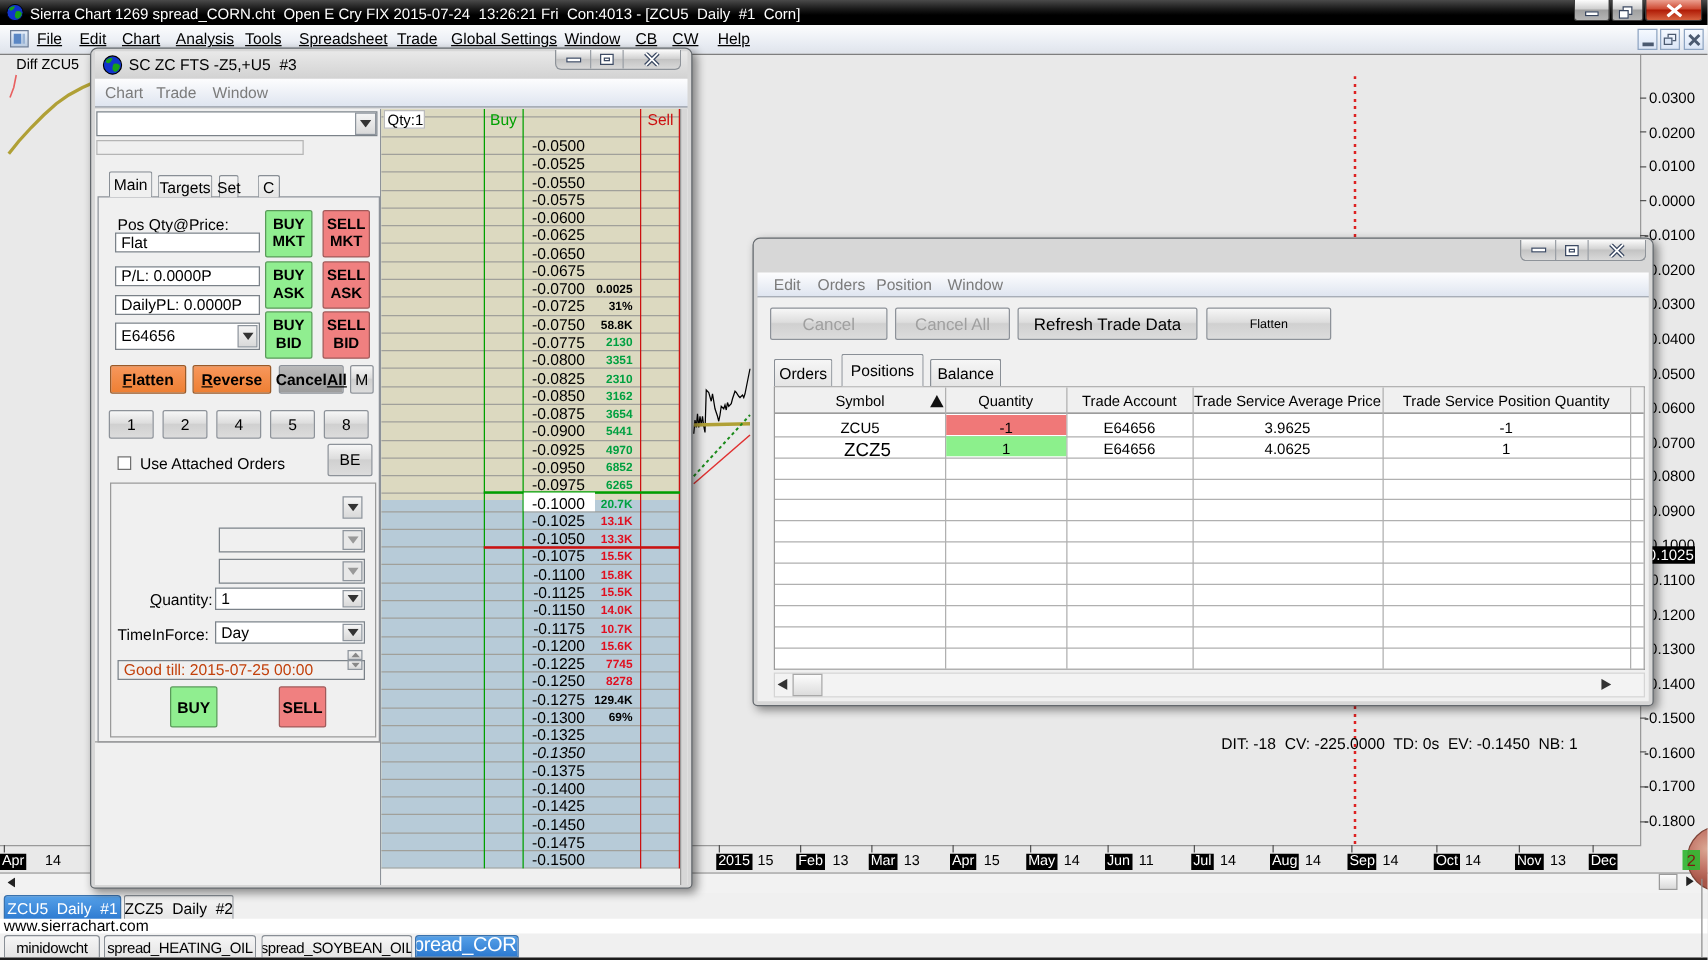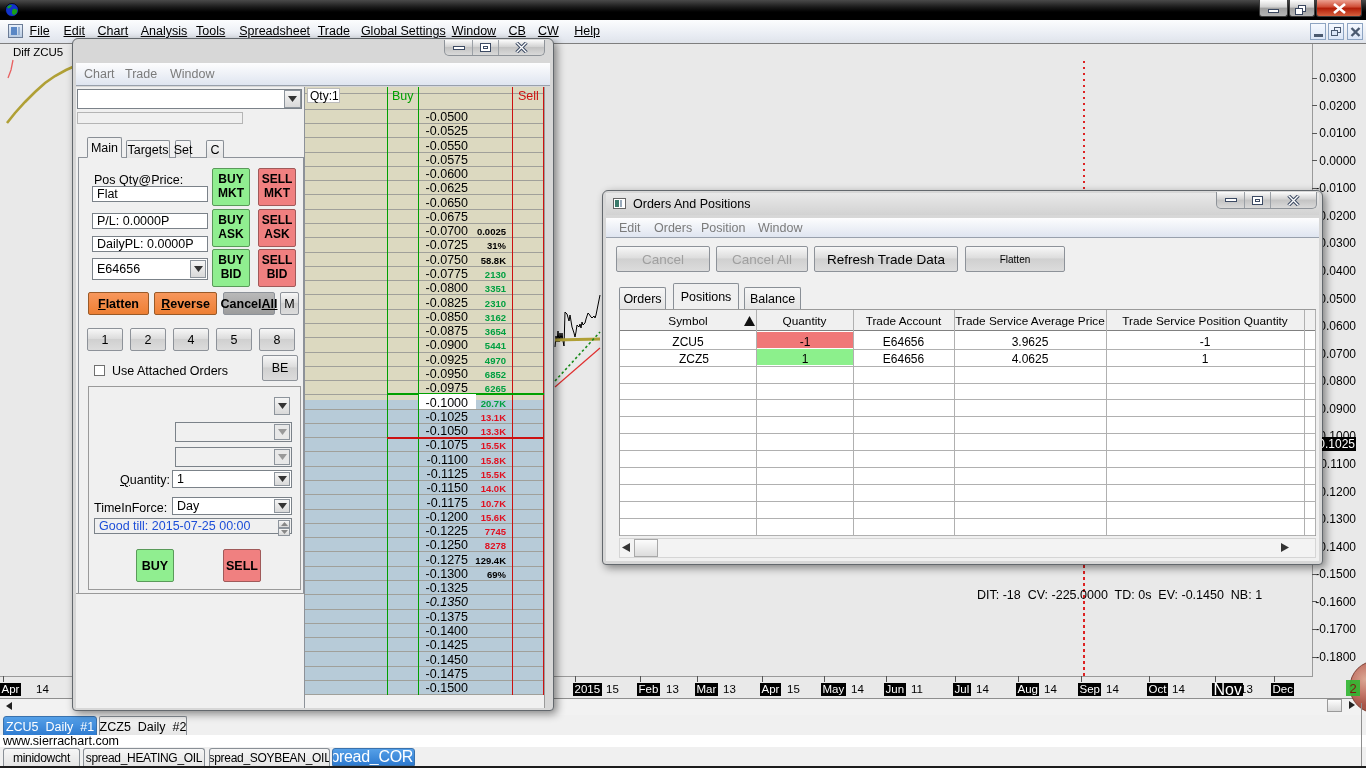--- a/index.html
+++ b/index.html
@@ -25,20 +25,21 @@
 </style></head>
 <body>
 
 <div class="abs" style="left:0;top:0;width:1366px;height:20px;background:linear-gradient(#4a4a4a,#1b1b1b 35%,#000 60%,#000);">
  <svg class="abs" style="left:5px;top:3px;" width="14" height="14" viewBox="0 0 14 14">
       <circle cx="7" cy="7" r="6.5" fill="#1133cc"></circle>
       <path d="M2 4 Q4 1.5 7 2 Q6 5 4 5.5 Q2.5 5.5 2 4Z" fill="#18a018"></path>
       <path d="M8 6 Q11 5 12.5 7.5 Q12 11 9 12 Q6.5 11 7 8.5 Q7.3 6.8 8 6Z" fill="#18a018"></path>
       <circle cx="7" cy="7" r="6.5" fill="none" stroke="#000" stroke-width="0.8"></circle>
     </svg>
+ <div class="abs" style="left:24px;top:3.5px;color:#fff;font-size:12px;white-space:pre;">Sierra Chart 1269 spread_CORN.cht  Open E Cry FIX 2015-07-24  13:26:21 Fri  Con:4013 - [ZCU5  Daily  #1  Corn]</div>
  <div class="abs" style="left:1259px;top:0;width:29px;height:17px;background:linear-gradient(#fdfdfd,#cfcfcf 45%,#9f9f9f 50%,#b5b5b5);border:1px solid #3c3c3c;border-top:none;border-radius:0 0 3px 3px;">
    <div class="abs" style="left:8px;top:9px;width:11px;height:4px;background:#fff;border:1px solid #39465e;"></div>
     </div>
  <div class="abs" style="left:1289px;top:0;width:26px;height:17px;background:linear-gradient(#fdfdfd,#cfcfcf 45%,#9f9f9f 50%,#b5b5b5);border:1px solid #3c3c3c;border-top:none;border-radius:0 0 3px 3px;">
    <div class="abs" style="left:8px;top:5px;width:8px;height:7px;border:1.5px solid #39465e;background:#fff;"></div>
    <div class="abs" style="left:5px;top:8px;width:8px;height:7px;border:1.5px solid #39465e;background:#fff;"></div>
     </div>
  <div class="abs" style="left:1316px;top:0;width:46px;height:17px;background:linear-gradient(#eca090,#ce4a33 45%,#b01b06 50%,#d6613f);border:1px solid #3c3c3c;border-top:none;border-radius:0 0 3px 3px;">
    <svg class="abs" style="left:16px;top:3px;" width="13" height="11" viewBox="0 0 13 11">
         <path d="M1 1 L12 10 M12 1 L1 10" stroke="#fff" stroke-width="2.6"></path>
@@ -153,21 +154,21 @@
 <div class="abs" style="left:884px;top:683px;height:13px;background:#000;color:#fff;font-size:11.5px;padding:0 1.5px;line-height:13px;">Jun</div>
 <div class="abs" style="left:911px;top:683px;height:13px;color:#000;font-size:11.5px;line-height:13px;">11</div>
 <div class="abs" style="left:953px;top:683px;height:13px;background:#000;color:#fff;font-size:11.5px;padding:0 1.5px;line-height:13px;">Jul</div>
 <div class="abs" style="left:976px;top:683px;height:13px;color:#000;font-size:11.5px;line-height:13px;">14</div>
 <div class="abs" style="left:1016px;top:683px;height:13px;background:#000;color:#fff;font-size:11.5px;padding:0 1.5px;line-height:13px;">Aug</div>
 <div class="abs" style="left:1044px;top:683px;height:13px;color:#000;font-size:11.5px;line-height:13px;">14</div>
 <div class="abs" style="left:1078px;top:683px;height:13px;background:#000;color:#fff;font-size:11.5px;padding:0 1.5px;line-height:13px;">Sep</div>
 <div class="abs" style="left:1106px;top:683px;height:13px;color:#000;font-size:11.5px;line-height:13px;">14</div>
 <div class="abs" style="left:1147px;top:683px;height:13px;background:#000;color:#fff;font-size:11.5px;padding:0 1.5px;line-height:13px;">Oct</div>
 <div class="abs" style="left:1172px;top:683px;height:13px;color:#000;font-size:11.5px;line-height:13px;">14</div>
-<div class="abs" style="left:1212px;top:683px;height:13px;background:#000;color:#fff;font-size:16px;padding:0 1.5px;line-height:13px;">Nov</div>
+<div class="abs" style="left:1212px;top:683px;height:13px;background:#000;color:#fff;font-size:11px;padding:0 1.5px;line-height:13px;">Nov</div>
 <div class="abs" style="left:1240px;top:683px;height:13px;color:#000;font-size:11.5px;line-height:13px;">13</div>
 <div class="abs" style="left:1271px;top:683px;height:13px;background:#000;color:#fff;font-size:11.5px;padding:0 1.5px;line-height:13px;">Dec</div>
 <div class="abs" style="left:3px;top:676px;width:1px;height:6px;background:#555;"></div>
 <div class="abs" style="left:575px;top:676px;width:1px;height:6px;background:#555;"></div>
 <div class="abs" style="left:640px;top:676px;width:1px;height:6px;background:#555;"></div>
 <div class="abs" style="left:697px;top:676px;width:1px;height:6px;background:#555;"></div>
 <div class="abs" style="left:762px;top:676px;width:1px;height:6px;background:#555;"></div>
 <div class="abs" style="left:824px;top:676px;width:1px;height:6px;background:#555;"></div>
 <div class="abs" style="left:886px;top:676px;width:1px;height:6px;background:#555;"></div>
 <div class="abs" style="left:955px;top:676px;width:1px;height:6px;background:#555;"></div>
@@ -204,20 +205,29 @@
         <stop offset="55%" stop-color="#c4786a"></stop>
         <stop offset="100%" stop-color="#a85548"></stop>
       </radialGradient>
     </defs>
     <circle cx="37" cy="25" r="26" fill="url(#ball)" stroke="#7e4337" stroke-width="1"></circle>
     <path d="M30 3 A26 26 0 0 1 30 47" fill="none" stroke="#8b2c20" stroke-width="5"></path>
     <rect x="7" y="18" width="14" height="16" fill="#2fb52f" opacity="0.9"></rect>
     <text x="14" y="31" font-size="13" fill="#7a1a10" text-anchor="middle">2</text>
   </svg>
 <div class="win" style="left:72px;top:38px;width:482px;height:673px;">
+<div class="wtitle">
+      <svg class="abs" style="left:6px;top:3px;" width="16" height="16" viewBox="0 0 16 16">
+        <circle cx="8" cy="8" r="7.3" fill="#1133cc"></circle>
+        <path d="M2.5 5 Q4.5 2 8 2.5 Q7 6 4.5 6.5 Q3 6.5 2.5 5Z" fill="#18a018"></path>
+        <path d="M9 7 Q12.5 6 14 8.5 Q13.5 12.5 10 13.5 Q7.5 12.5 8 9.8 Q8.3 7.8 9 7Z" fill="#18a018"></path>
+        <circle cx="8" cy="8" r="7.3" fill="none" stroke="#000" stroke-width="0.9"></circle>
+      </svg>
+      <div class="abs" style="left:27px;top:4px;font-size:12.5px;white-space:pre;">SC ZC FTS -Z5,+U5  #3</div>
+    </div>
 <div class="capgrp" style="left:371px;top:1px;width:101px;height:16px;">
       <div class="capb" style="width:28px;">
         <div style="width:12px;height:4px;background:#fff;border:1px solid #3c4a63;"></div>
       </div>
       <div class="capb" style="width:26px;">
         <div style="width:11px;height:9px;border:1.8px solid #3c4a63;background:#fff;display:flex;align-items:center;justify-content:center;">
           <div style="width:5px;height:3px;border:1.5px solid #3c4a63;"></div>
         </div>
       </div>
       <div class="capb" style="width:45px;">
@@ -298,21 +308,21 @@
           <path d="M0 0 L9 0 L4.5 6 Z" fill="#333"></path>
         </svg>
       </div>
 <div class="abs" style="left:18px;top:414px;font-size:12.5px;">TimeInForce:</div>
 <div class="fld" style="left:96px;top:410px;width:120px;height:18px;">Day</div>
 <div class="combo-btn" style="left:198px;top:412px;width:16px;height:14px;">
         <svg width="9" height="6" viewBox="0 0 9 6">
           <path d="M0 0 L9 0 L4.5 6 Z" fill="#333"></path>
         </svg>
       </div>
-<div class="fld dis" style="left:18px;top:431px;width:198px;height:16px;color:#1d4ed8;">Good till: 2015-07-25 00:00</div>
+<div class="fld dis" style="left:18px;top:441px;width:198px;height:16px;color:#c2410c;">Good till: 2015-07-25 00:00</div>
 <div class="combo-btn" style="left:202px;top:433px;width:12px;height:8px;">
         <svg width="7" height="4" viewBox="0 0 7 4">
           <path d="M0 4 L7 4 L3.5 0 Z" fill="#888"></path>
         </svg>
       </div>
 <div class="combo-btn" style="left:202px;top:441px;width:12px;height:8px;">
         <svg width="7" height="4" viewBox="0 0 7 4">
           <path d="M0 0 L7 0 L3.5 4 Z" fill="#888"></path>
         </svg>
       </div>
@@ -440,27 +450,20 @@
 <div class="lrow" style="left:113px;top:551.3px;width:50px;text-align:right;">-0.1425</div>
 <div class="lrow" style="left:113px;top:565.5px;width:50px;text-align:right;">-0.1450</div>
 <div class="lrow" style="left:113px;top:579.8px;width:50px;text-align:right;">-0.1475</div>
 <div class="lrow" style="left:113px;top:594.1px;width:50px;text-align:right;">-0.1500</div>
 </div>
 <div class="abs" style="left:468px;top:0;width:6px;height:621px;background:#d7d7d7;border-left:1px solid #9a9a9a;"></div>
 <div class="abs" style="left:229px;top:608px;width:239px;height:13px;background:#f0f0f0;"></div>
 </div>
 </div>
 <div class="win" style="left:602px;top:190px;width:721px;height:375px;">
-<div class="wtitle">
-      <div class="abs" style="left:7px;top:5px;width:13px;height:11px;background:#fff;border:1px solid #666;">
-        <div style="position:absolute;left:1px;top:1px;width:4px;height:7px;background:#3a7a6a;"></div>
-        <div style="position:absolute;left:6px;top:1px;width:2px;height:7px;background:#9ab;"></div>
-      </div>
-      <div class="abs" style="left:27px;top:4px;font-size:12.5px;">Orders And Positions</div>
-    </div>
 <div class="capgrp" style="left:613px;top:1px;width:101px;height:17px;">
       <div class="capb" style="width:28px;">
         <div style="width:12px;height:4px;background:#fff;border:1px solid #3c4a63;"></div>
       </div>
       <div class="capb" style="width:26px;">
         <div style="width:11px;height:9px;border:1.8px solid #3c4a63;background:#fff;display:flex;align-items:center;justify-content:center;">
           <div style="width:5px;height:3px;border:1.5px solid #3c4a63;"></div>
         </div>
       </div>
       <div class="capb" style="width:45px;">
@@ -511,21 +514,21 @@
 <div class="abs" style="left:0;top:173.9px;width:695px;height:1px;background:#b0b0b0;"></div>
 <div class="abs" style="left:0;top:190.8px;width:695px;height:1px;background:#b0b0b0;"></div>
 <div class="abs" style="left:0;top:207.7px;width:695px;height:1px;background:#b0b0b0;"></div>
 <div class="abs" style="left:0;top:224.6px;width:695px;height:1px;background:#b0b0b0;"></div>
 <div class="abs" style="left:0;top:25px;width:136px;text-align:center;font-size:12px;">ZCU5</div>
 <div class="abs" style="left:137px;top:22px;width:96px;height:16px;background:#f07878;"></div>
 <div class="abs" style="left:137px;top:25px;width:96px;text-align:center;font-size:12px;">-1</div>
 <div class="abs" style="left:233px;top:25px;width:101px;text-align:center;font-size:12px;">E64656</div>
 <div class="abs" style="left:334px;top:25px;width:152px;text-align:center;font-size:12px;">3.9625</div>
 <div class="abs" style="left:486px;top:25px;width:198px;text-align:center;font-size:12px;">-1</div>
-<div class="abs" style="left:0;top:42px;width:148px;text-align:center;font-size:12px;">ZCZ5</div>
+<div class="abs" style="left:0;top:42px;width:148px;text-align:center;font-size:15px;">ZCZ5</div>
 <div class="abs" style="left:137px;top:39px;width:96px;height:16px;background:#8cf08c;"></div>
 <div class="abs" style="left:137px;top:42px;width:96px;text-align:center;font-size:12px;">1</div>
 <div class="abs" style="left:233px;top:42px;width:101px;text-align:center;font-size:12px;">E64656</div>
 <div class="abs" style="left:334px;top:42px;width:152px;text-align:center;font-size:12px;">4.0625</div>
 <div class="abs" style="left:486px;top:42px;width:198px;text-align:center;font-size:12px;">1</div>
 </div>
 <div class="abs" style="left:13px;top:300px;width:697px;height:20px;background:#f3f3f3;border:1px solid #d5d5d5;"></div>
 <svg class="abs" style="left:16px;top:305px;" width="8" height="9" viewBox="0 0 8 9">
         <path d="M8 0 L0 4.5 L8 9 Z" fill="#333"></path>
       </svg>

